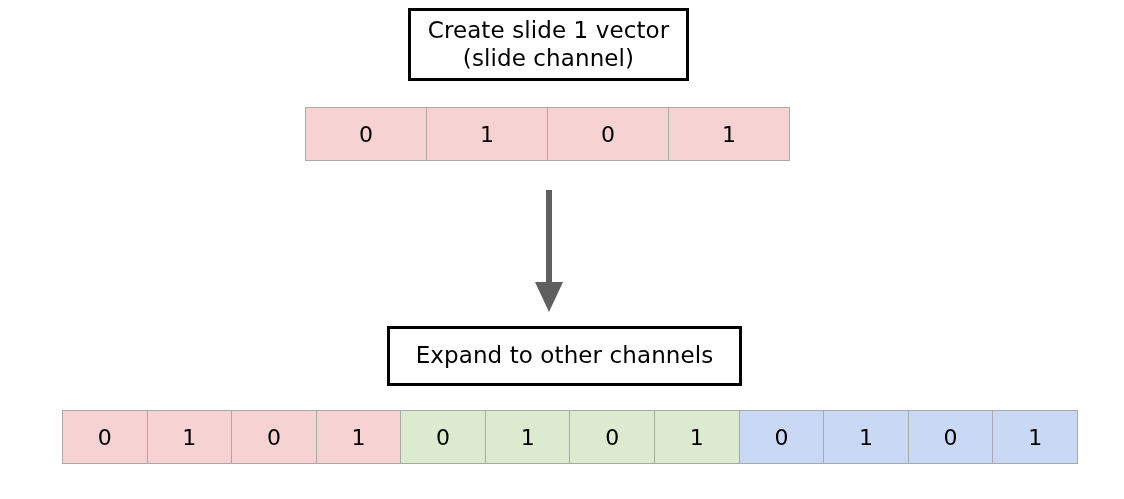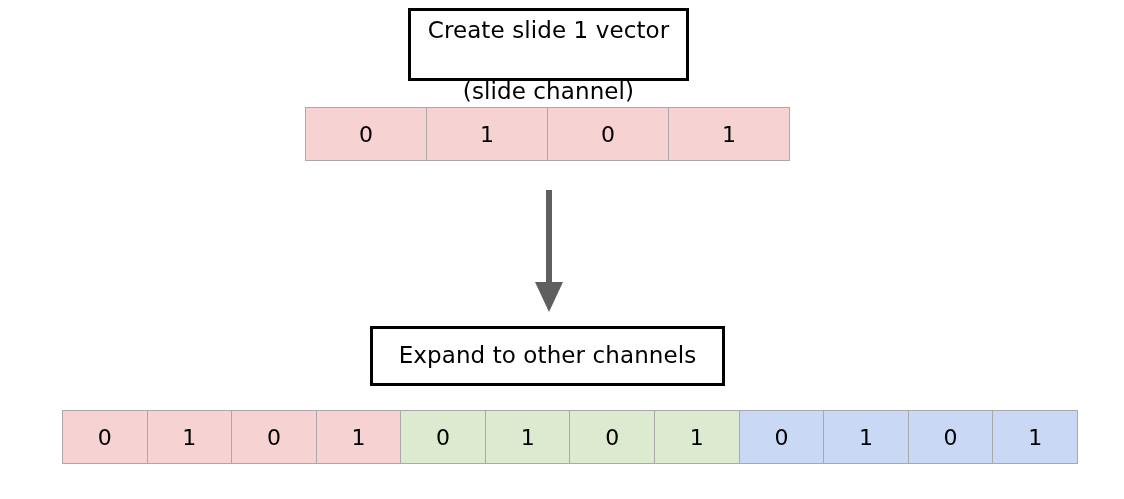--- a/index.html
+++ b/index.html
@@ -40,27 +40,27 @@
   }
 
   #box-create {
     left: 408px;
     top: 8px;
     width: 281px;
     height: 73px;
   }
 
   #box-expand {
-    left: 370px;
+    left: 387px;
     top: 326px;
     width: 355px;
     height: 60px;
   }
 
-  .label-box .line { display: block; margin-top: 33px; }
+  .label-box .line { display: block; }
 
   
   .vector-row {
     position: absolute;
     display: flex;
     box-sizing: border-box;
   }
 
   #vector-top {
     left: 305px;

